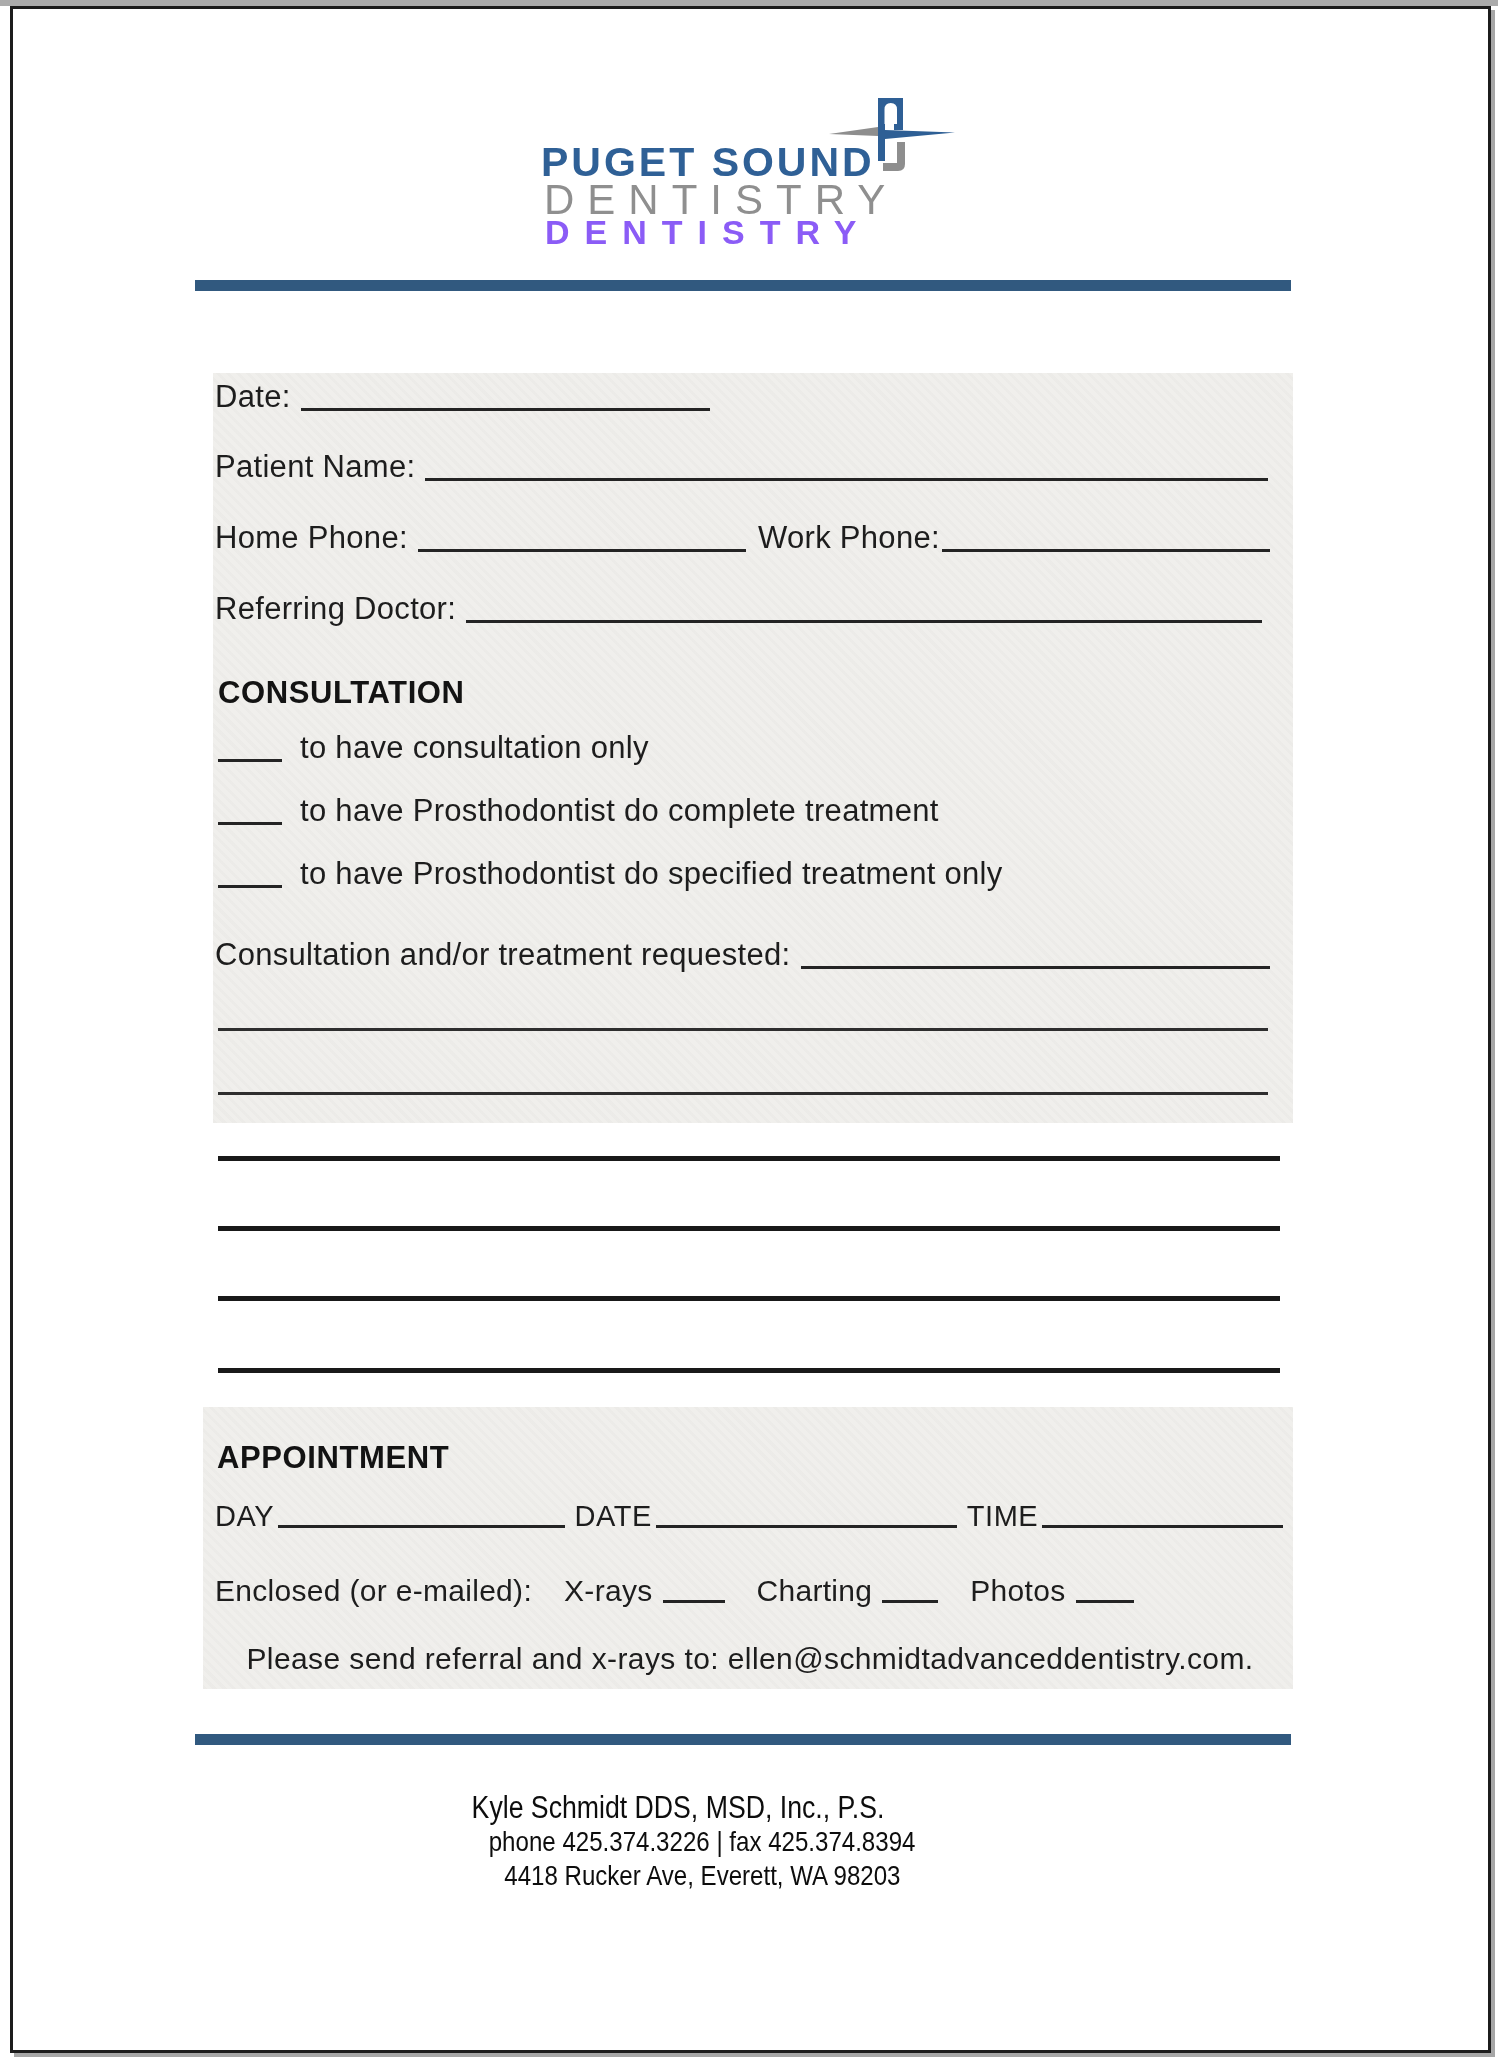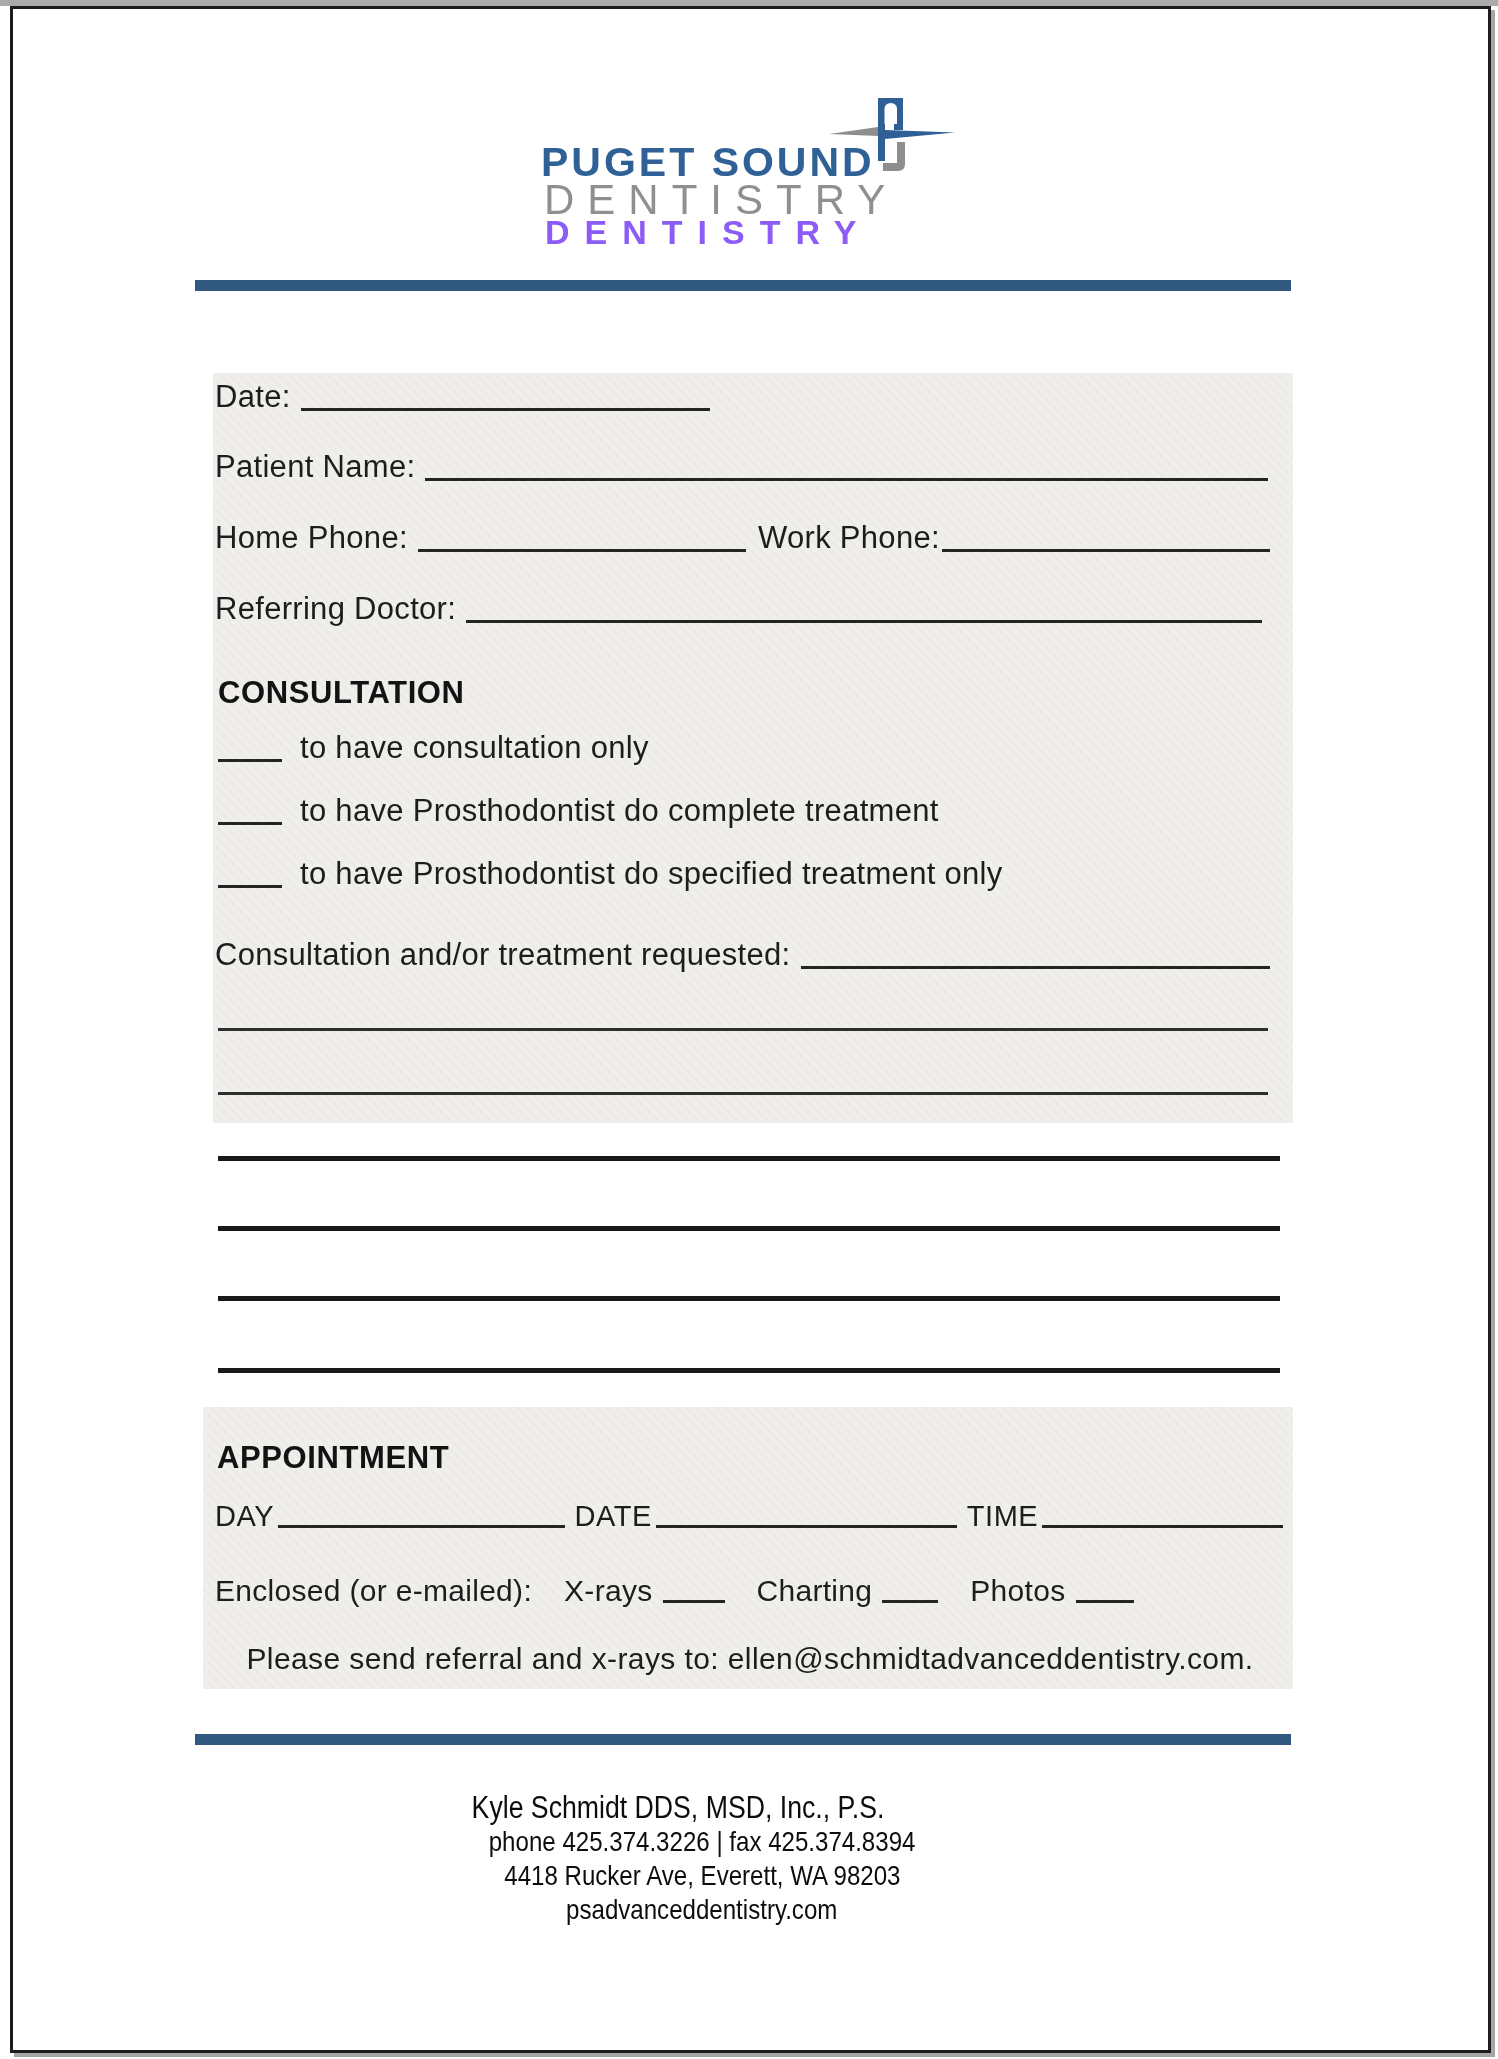--- a/index.html
+++ b/index.html
@@ -141,14 +141,13 @@
 </div>
 
 <div class="note" style="top:1642px">Please send referral and x-rays to:  ellen@schmidtadvanceddentistry.com.</div>
 
 <div class="divider divider-2" style="background:#31597f"></div>
 
 <div class="footer">
   <div class="fline f1"><span>Kyle Schmidt DDS, MSD, Inc., P.S.</span></div>
   <div class="fline f2"><span>phone 425.374.3226  |  fax 425.374.8394</span></div>
   <div class="fline f3"><span>4418 Rucker Ave, Everett, WA 98203</span></div>
-  <div class="fline f4"><span>psadvanceddentistry.com</span></div>
 </div>
 
 </body></html>

